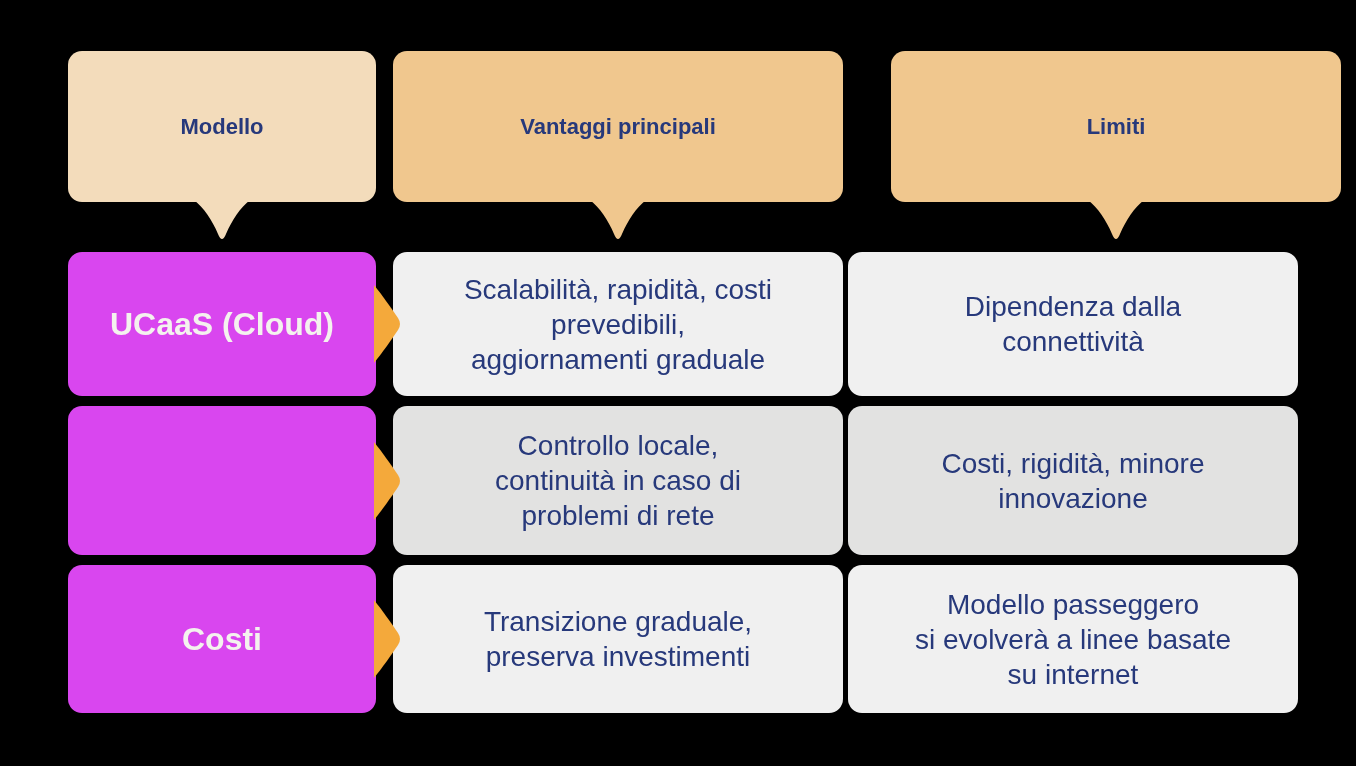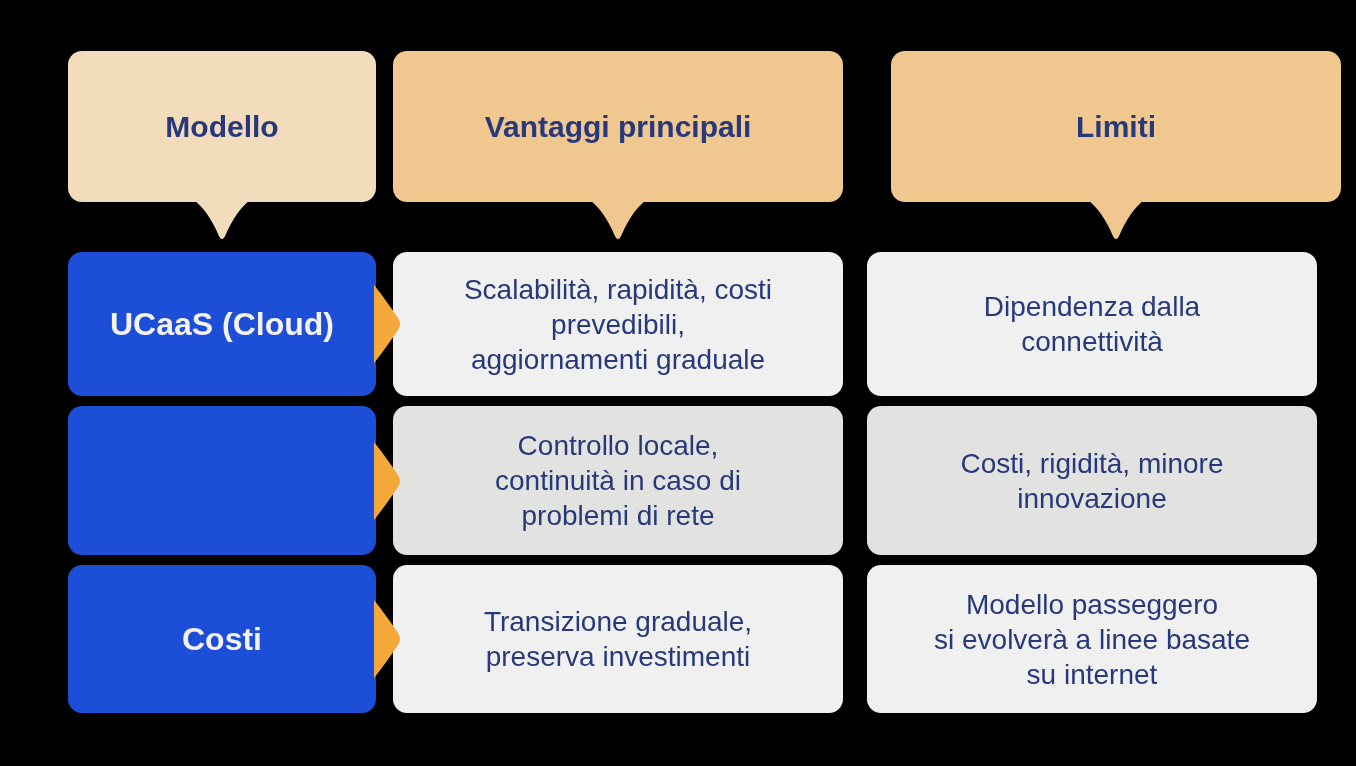--- a/index.html
+++ b/index.html
@@ -7,47 +7,47 @@
     width:1356px; height:766px; position:relative; overflow:hidden;
     background:#000000;
     font-family:"Liberation Sans", sans-serif;
   }
   .box {
     position:absolute; border-radius:14px; box-sizing:border-box;
     display:flex; align-items:center; justify-content:center;
     text-align:center;
   }
   
-  .hdr { color:#27397B; font-size:30px; font-weight:700; z-index:1; }
+  .hdr { color:#27397B; font-size:22px; font-weight:700; z-index:1; }
   .hdr-modello   { left:68px;  top:51px; width:308px; height:151px; background:#F3DCBB; }
   .hdr-vantaggi  { left:393px; top:51px; width:450px; height:151px; background:#F0C78E; }
   .hdr-limiti    { left:855px; top:51px; width:450px; height:151px; background:#F0C78E;margin-left:36px; }
   .hdr-tail {
     position:absolute; top:calc(100% - 2px); left:50%;
     transform:translateX(-50%); line-height:0;
   }
   .tail-peach { fill:#F3DCBB; }
   .tail-tan   { fill:#F0C78E; }
   
   .model {
-    left:68px; width:308px; background:#1d4ed8; z-index:3;
+    left:68px; width:308px; background:#d946ef; z-index:3;
     color:#F4F2EE; font-size:32px; font-weight:700;
   }
   .model-tail {
     position:absolute; left:calc(100% - 2px); top:50%;
     transform:translateY(-50%); line-height:0;
   }
   .tail-orange { fill:#F4A93B; }
   
   .cell {
     color:#27397B; font-size:28px; line-height:35px; font-weight:500;
     white-space:pre-line; padding:0 24px; z-index:2;
   }
   .col-adv { left:393px; width:450px; }
-  .col-lim { left:867px; width:450px; }
+  .col-lim { left:848px; width:450px; }
   .row-1 { top:252px; height:144px; }
   .row-2 { top:406px; height:149px; }
   .row-3 { top:565px; height:148px; }
   .bg-light { background:#F0F0F0; }
   .bg-mid   { background:#E2E2E1; }
 </style>
 </head>
 <body>
 
 <div>

